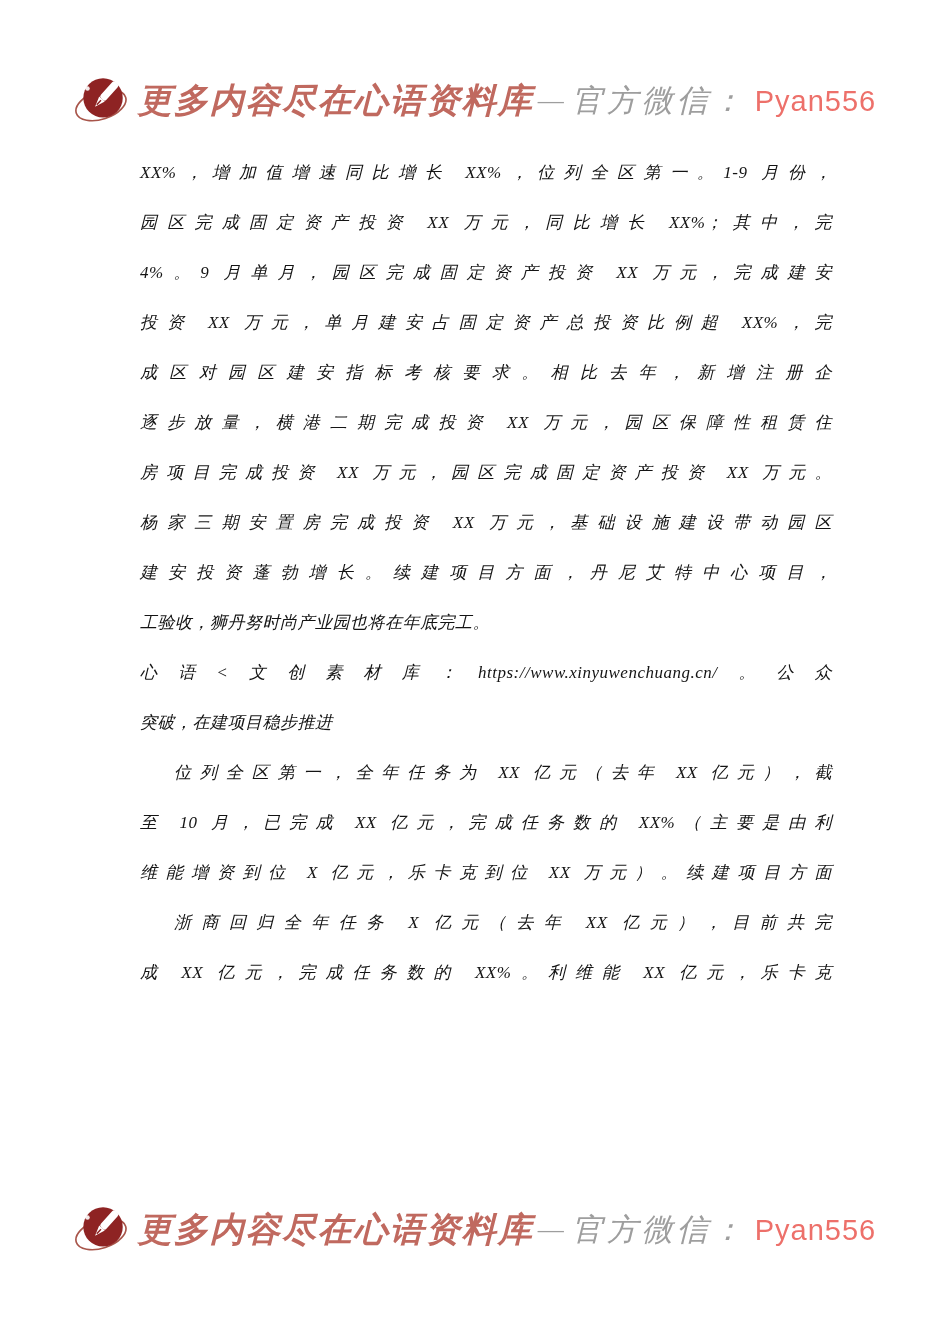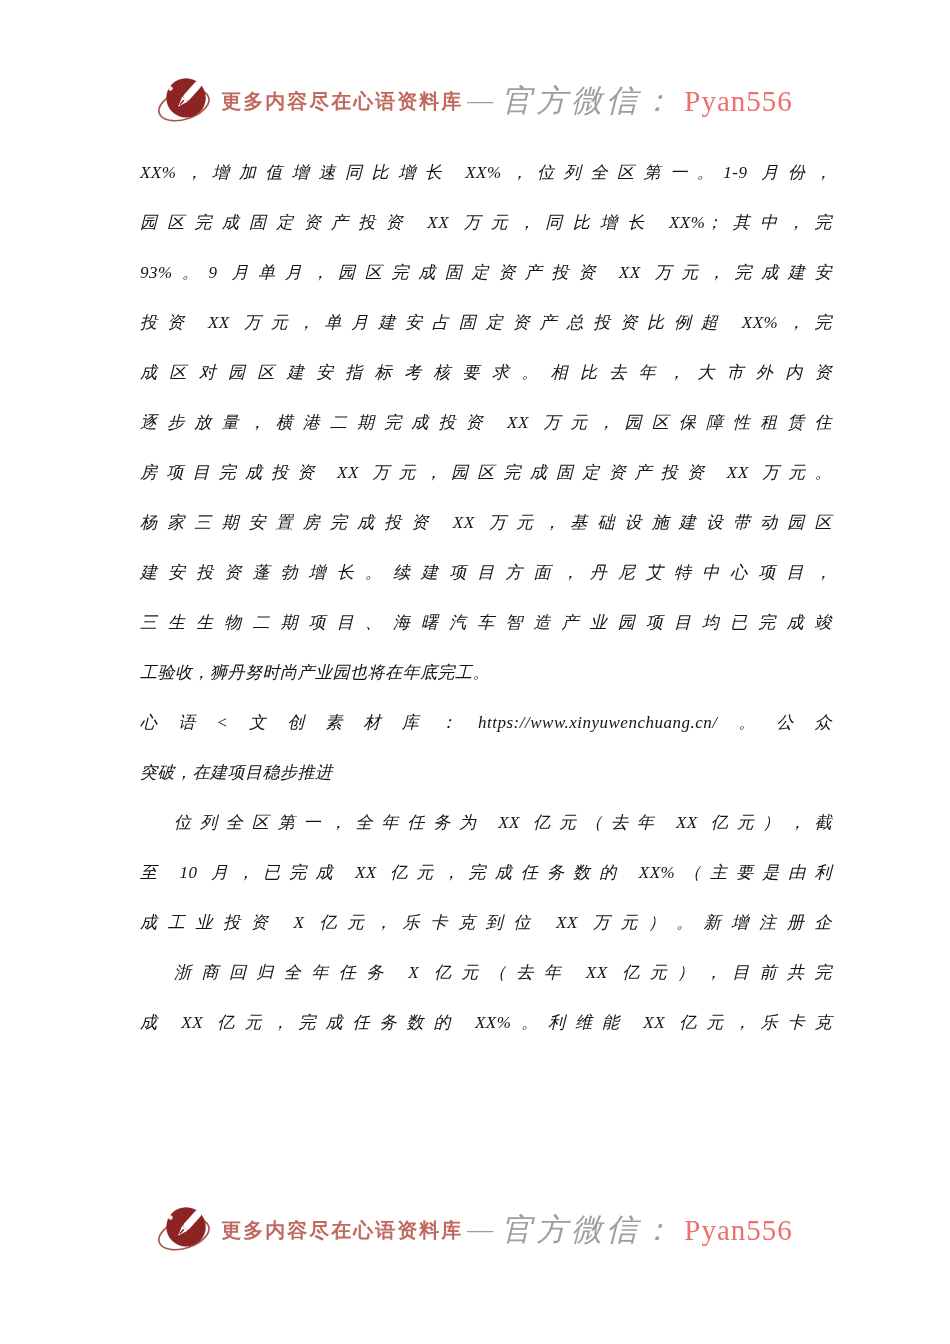--- a/index.html
+++ b/index.html
@@ -13,33 +13,34 @@
   
   .watermark {
     position:absolute; left:0; width:100%; height:58px;
     display:flex; justify-content:center; align-items:center;
     gap:8px; white-space:nowrap;
   }
   .watermark.top    { top:72px; }
   .watermark.bottom { top:1201px; }
   .wm-logo { width:56px; height:56px; flex:0 0 auto; }
   .wm-brand {
-    font-size:20px; font-weight:600; letter-spacing:2px;
+    font-size:34px; font-weight:600; letter-spacing:2px;
     color:#c0695f;
+    font-style:italic;
   }
   .wm-sep {
     font-size:26px; color:#9e9e9e; margin-left:-4px;
   }
   .wm-label {
     font-size:31px; font-style:italic; letter-spacing:4px;
     color:#9e9e9e;
   }
   .wm-id {
     font-size:29px; color:#ed706a;
-    font-family:Liberation Serif, serif;
+    font-family:Liberation Sans, sans-serif;
     letter-spacing:1px;
   }
   
   .doc-body {
     position:absolute; left:140px; top:148px; width:692px;
     color:#141414;
   }
   .line {
     height:50px; line-height:50px; font-size:17px;
     text-align:justify;
@@ -68,34 +69,33 @@
     </svg>
     <span class="wm-brand">更多内容尽在心语资料库</span>
     <span class="wm-sep">—</span>
     <span class="wm-label">官方微信：</span>
     <span class="wm-id">Pyan556</span>
   </div>
 
   <div class="doc-body">
       <div class="line fill">XX%，增加值增速同比增长 XX%，位列全区第一。1-9 月份，</div>
       <div class="line fill">园区完成固定资产投资 XX 万元，同比增长 XX%；其中，完</div>
-      <div class="line fill">93%。9 月单月，园区完成固定资产投资 XX 万元，完成建安</div>
+      <div class="line fill">4%。9 月单月，园区完成固定资产投资 XX 万元，完成建安</div>
       <div class="line fill">投资 XX 万元，单月建安占固定资产总投资比例超 XX%，完</div>
-      <div class="line fill">成区对园区建安指标考核要求。相比去年，大市外内资</div>
+      <div class="line fill">成区对园区建安指标考核要求。相比去年，新增注册企</div>
       <div class="line fill">逐步放量，横港二期完成投资 XX 万元，园区保障性租赁住</div>
       <div class="line fill">房项目完成投资 XX 万元，园区完成固定资产投资 XX 万元。</div>
       <div class="line fill">杨家三期安置房完成投资 XX 万元，基础设施建设带动园区</div>
       <div class="line fill">建安投资蓬勃增长。续建项目方面，丹尼艾特中心项目，</div>
-      <div class="line fill">三生生物二期项目、海曙汽车智造产业园项目均已完成竣</div>
       <div class="line end">工验收，狮丹努时尚产业园也将在年底完工。</div>
       <div class="line fill">心语&lt;文创素材库：https://www.xinyuwenchuang.cn/。公众</div>
       <div class="line end">突破，在建项目稳步推进</div>
       <div class="line fill indent">位列全区第一，全年任务为 XX 亿元（去年 XX 亿元），截</div>
       <div class="line fill">至 10 月，已完成 XX 亿元，完成任务数的 XX%（主要是由利</div>
-      <div class="line fill">成工业投资 X 亿元，乐卡克到位 XX 万元）。新增注册企</div>
+      <div class="line fill">维能增资到位 X 亿元，乐卡克到位 XX 万元）。续建项目方面</div>
       <div class="line fill indent">浙商回归全年任务 X 亿元（去年 XX 亿元），目前共完</div>
       <div class="line fill">成 XX 亿元，完成任务数的 XX%。利维能 XX 亿元，乐卡克</div>
     </div>
 
   <div class="watermark bottom">
     <svg class="wm-logo" viewBox="0 0 54 54" aria-hidden="true">
       <ellipse cx="26" cy="31" rx="25" ry="13.5" fill="none" stroke="#a8554a" stroke-width="1.6" transform="rotate(-18 26 31)"></ellipse>
       <circle cx="28" cy="24" r="19" fill="#8e2323"></circle>
       <circle cx="13" cy="15" r="2.2" fill="#ffffff" opacity="0.9"></circle>
       <g transform="rotate(42 28 24)">

